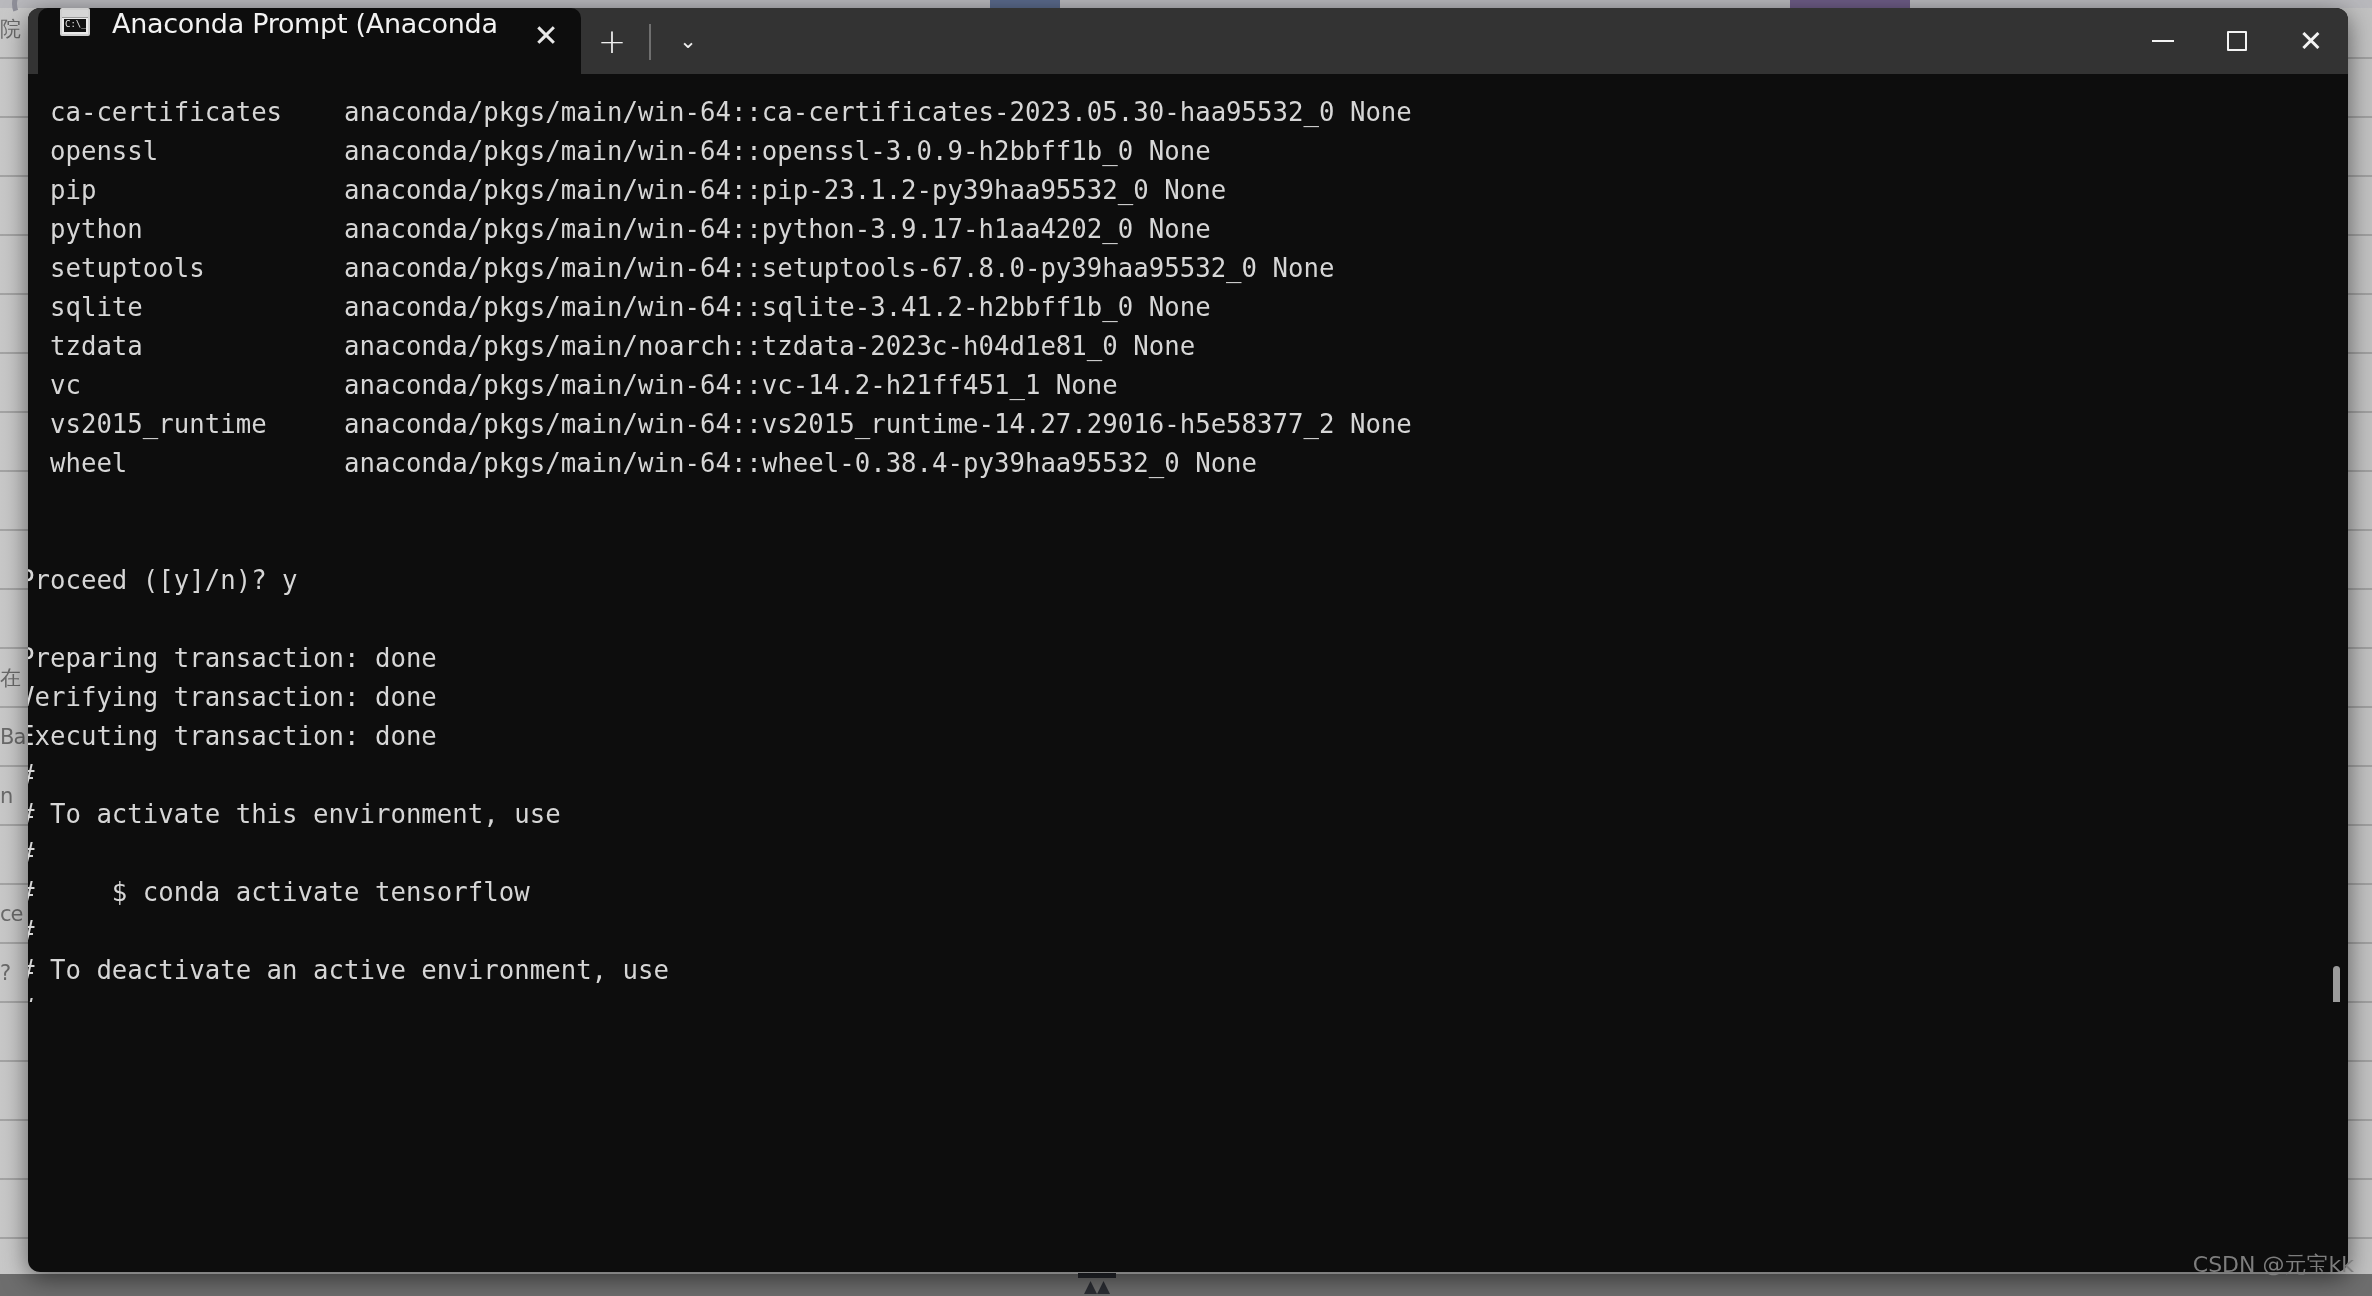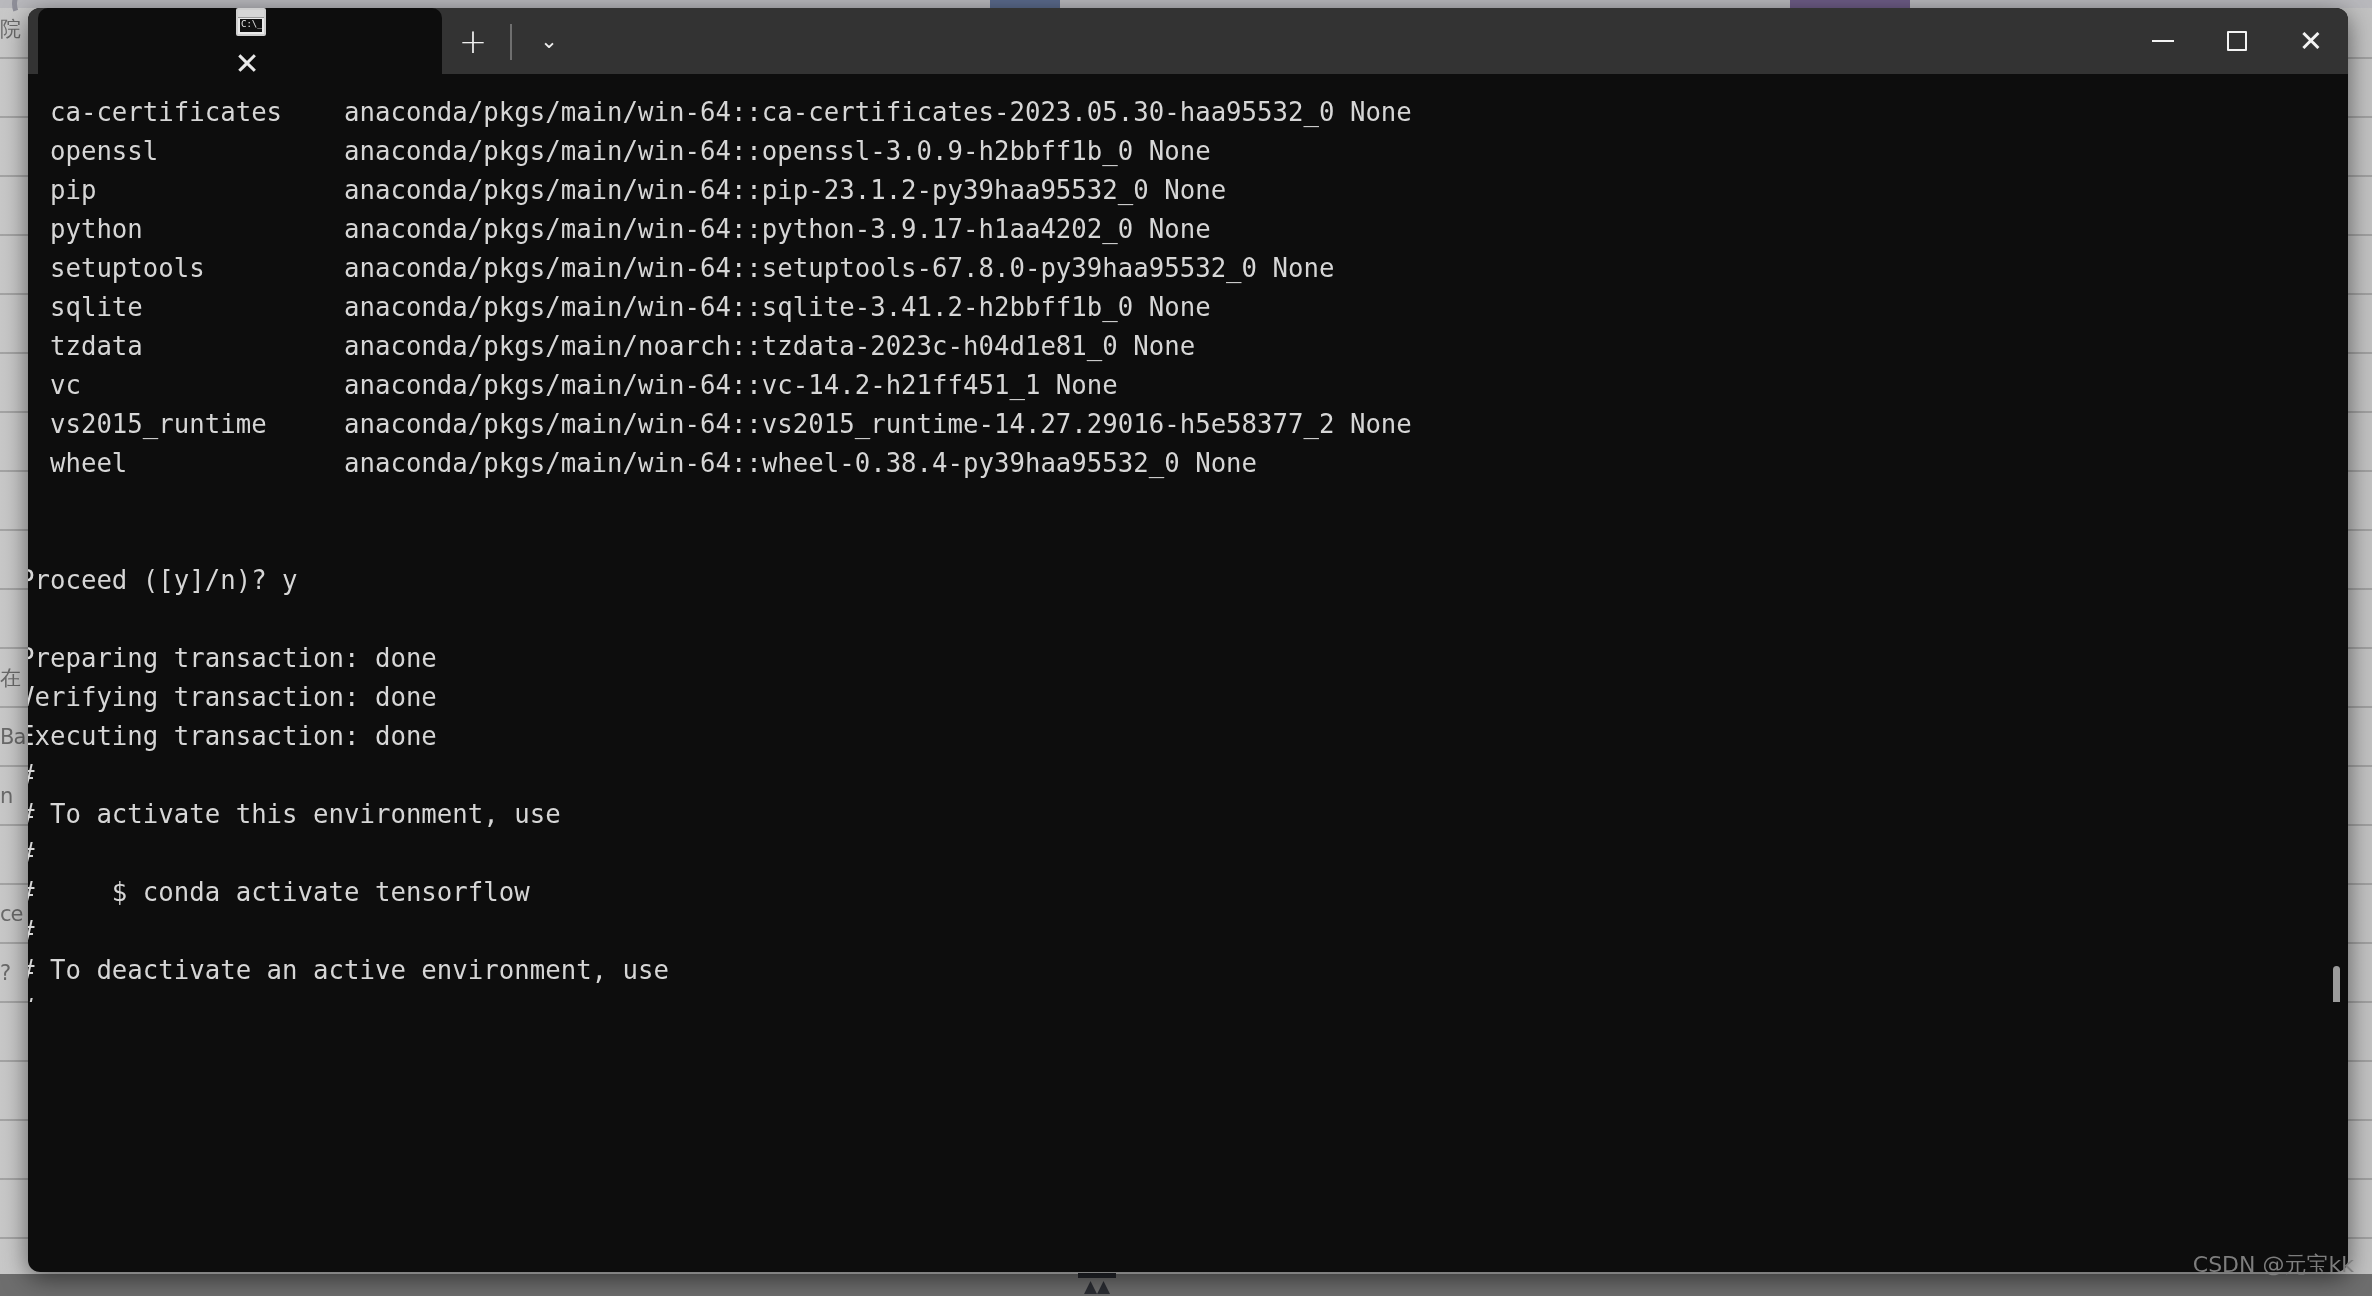--- a/index.html
+++ b/index.html
@@ -105,28 +105,26 @@
     left: 0; top: 0;
     width: 2320px; height: 66px;
     background: #333333;
     display: flex;
     align-items: flex-end;
   }
 
   #tab {
     position: relative;
     margin-left: 10px;
-    width: 404px;
+    width: 543px;
     height: 66px;
     background: #0d0d0d;
     border-radius: 10px 10px 0 0;
     display: flex;
-    align-items: center;
     padding: 0 0 0 22px;
-    flex-direction: column;
   }
   #tab-icon {
     width: 30px; height: 28px;
     background: #e9e9e9;
     border: 2px solid #cfcfcf;
     border-radius: 2px;
     position: relative;
     flex: 0 0 auto;
     overflow: hidden;
   }

